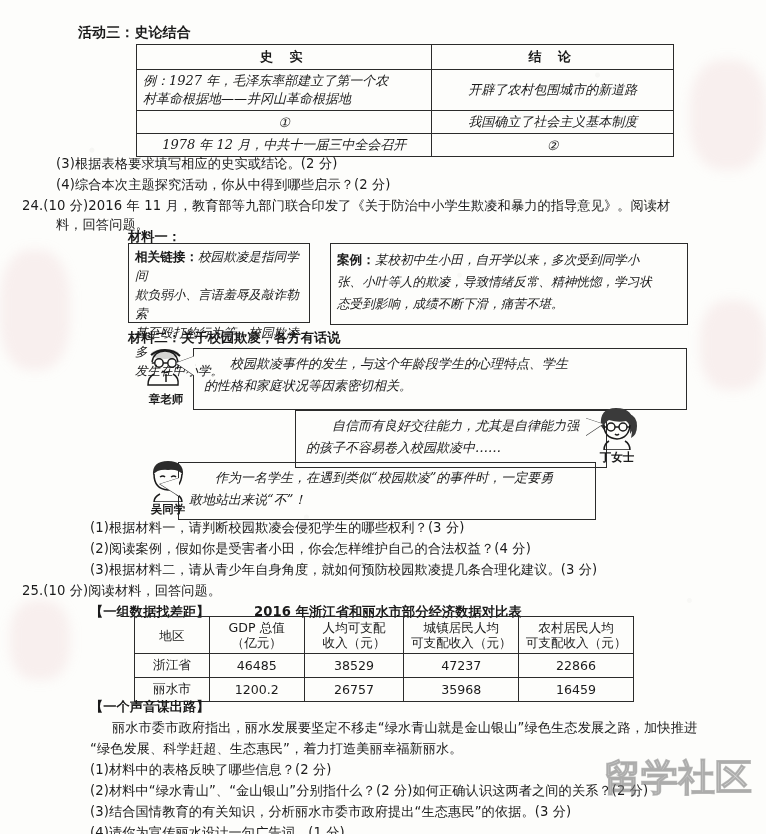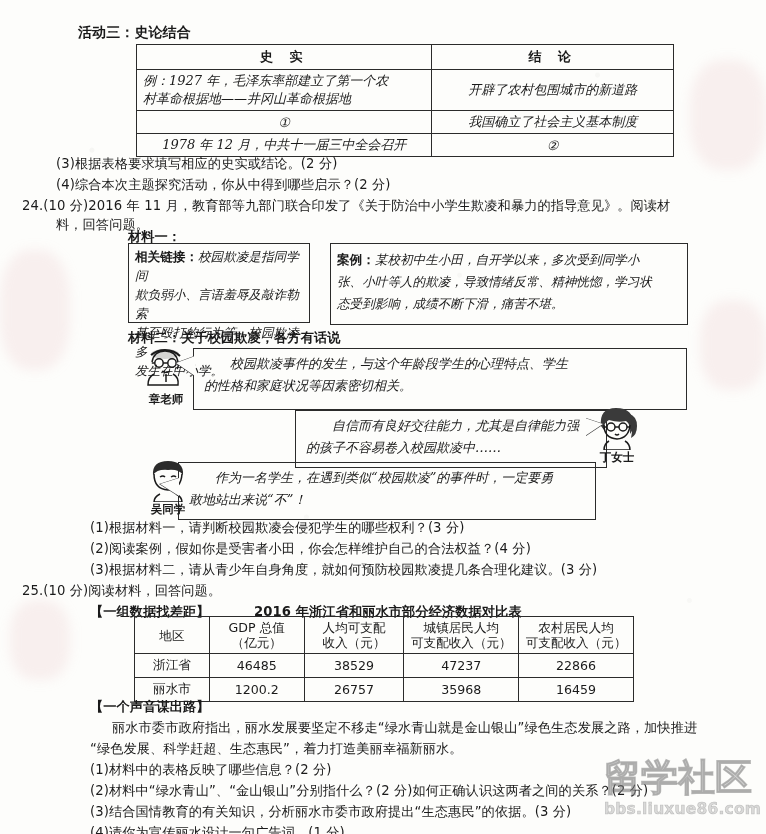--- a/index.html
+++ b/index.html
@@ -357,16 +357,15 @@
   <div class="line" style="left:112px; top:719px;">丽水市委市政府指出，丽水发展要坚定不移走“绿水青山就是金山银山”绿色生态发展之路，加快推进</div>
   <div class="line" style="left:90px; top:740px;">“绿色发展、科学赶超、生态惠民”，着力打造美丽幸福新丽水。</div>
 
   <div class="line" style="left:90px; top:761px;">(1)材料中的表格反映了哪些信息？(2 分)</div>
   <div class="line" style="left:90px; top:782px;">(2)材料中“绿水青山”、“金山银山”分别指什么？(2 分)如何正确认识这两者之间的关系？(2 分)</div>
   <div class="line" style="left:90px; top:803px;">(3)结合国情教育的有关知识，分析丽水市委市政府提出“生态惠民”的依据。(3 分)</div>
   <div class="line" style="left:90px; top:824px;">(4)请你为宣传丽水设计一句广告词。(1 分)</div>
 
   <div id="watermark">
     <div class="wm-main">留学社区</div>
-    <div class="wm-sub">bbs.liuxue86.com</div>
   </div>
 
 </div>
 
 </body></html>

